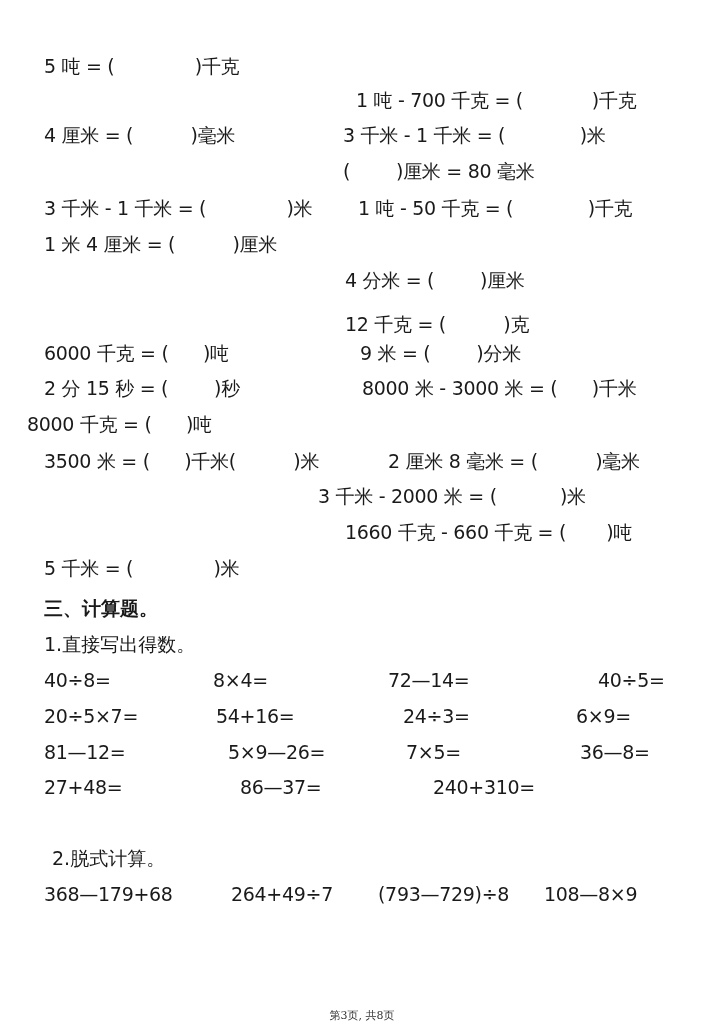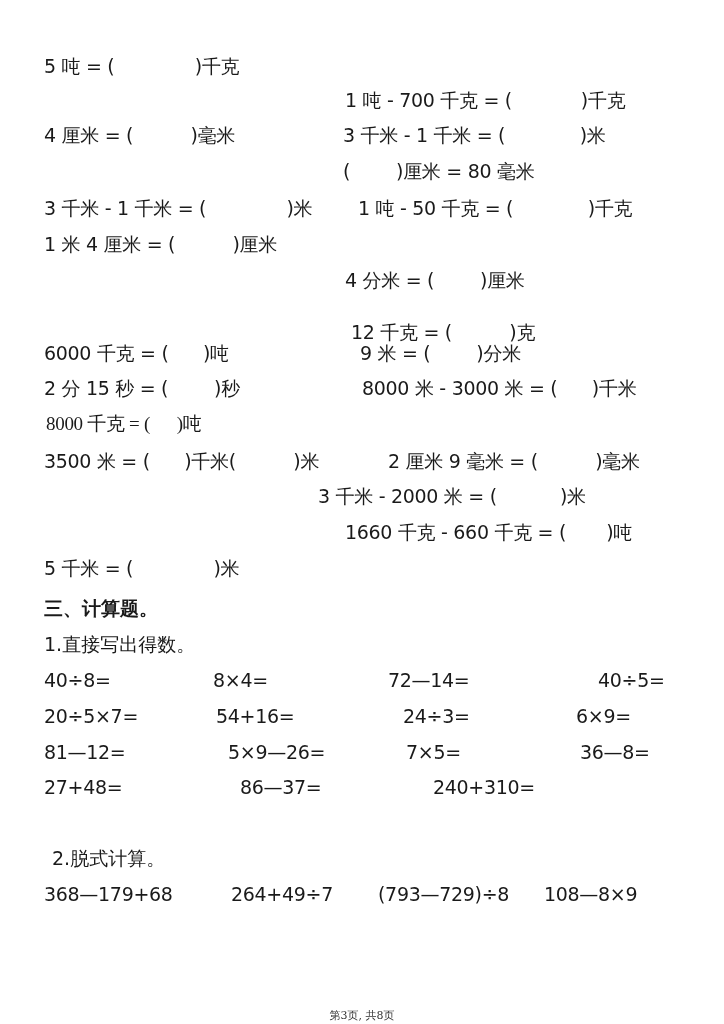--- a/index.html
+++ b/index.html
@@ -9,36 +9,36 @@
   .heading { position: absolute; font-size: 19px; font-weight: bold; white-space: pre; line-height: 24px; }
   .sub { position: absolute; font-size: 19px; white-space: pre; line-height: 24px; }
   .footer { position: absolute; left: 0; width: 724px; top: 1008px; text-align: center;
             font-family: "DejaVu Serif", "Liberation Serif", serif; font-size: 11px; color: #333; }
 </style>
 </head>
 <body>
 
 <div id="conversions">
     <div class="line" style="left: 44px; top: 54px;">5 吨 = (              )千克</div>
-    <div class="line" style="left: 345px; top: 88px;">1 吨 - 700 千克 = (            )千克</div>
+    <div class="line" style="left: 356px; top: 88px;">1 吨 - 700 千克 = (            )千克</div>
     <div class="line" style="left: 44px; top: 123px;">4 厘米 = (          )毫米</div>
     <div class="line" style="left: 343px; top: 123px;">3 千米 - 1 千米 = (             )米</div>
     <div class="line" style="left: 343px; top: 159px;">(        )厘米 = 80 毫米</div>
     <div class="line" style="left: 44px; top: 196px;">3 千米 - 1 千米 = (              )米</div>
     <div class="line" style="left: 358px; top: 196px;">1 吨 - 50 千克 = (             )千克</div>
     <div class="line" style="left: 44px; top: 232px;">1 米 4 厘米 = (          )厘米</div>
     <div class="line" style="left: 345px; top: 268px;">4 分米 = (        )厘米</div>
-    <div class="line" style="left: 345px; top: 320px; margin-left: 6px;">12 千克 = (          )克</div>
+    <div class="line" style="left: 345px; top: 312px;">12 千克 = (          )克</div>
     <div class="line" style="left: 44px; top: 341px;">6000 千克 = (      )吨</div>
     <div class="line" style="left: 360px; top: 341px;">9 米 = (        )分米</div>
     <div class="line" style="left: 44px; top: 376px;">2 分 15 秒 = (        )秒</div>
     <div class="line" style="left: 362px; top: 376px;">8000 米 - 3000 米 = (      )千米</div>
-    <div class="line" style="left: 46px; top: 412px; font-family: Liberation Serif, serif;">8000 千克 = (      )吨</div>
+    <div class="line" style="left: 27px; top: 412px;">8000 千克 = (      )吨</div>
     <div class="line" style="left: 44px; top: 449px;">3500 米 = (      )千米(          )米</div>
-    <div class="line" style="left: 388px; top: 449px;">2 厘米 9 毫米 = (          )毫米</div>
+    <div class="line" style="left: 388px; top: 449px;">2 厘米 8 毫米 = (          )毫米</div>
     <div class="line" style="left: 278px; top: 484px; margin-left: 40px;">3 千米 - 2000 米 = (           )米</div>
     <div class="line" style="left: 345px; top: 520px;">1660 千克 - 660 千克 = (       )吨</div>
     <div class="line" style="left: 44px; top: 556px;">5 千米 = (              )米</div>
   </div>
 
 <div class="heading" style="left:44px; top:596px;">三、计算题。</div>
 <div class="sub" style="left:44px; top:632px;">1.直接写出得数。</div>
 <div id="part1">
     <div class="line" style="left: 44px; top: 668px;">40÷8=</div>
     <div class="line" style="left: 213px; top: 668px;">8×4=</div>

